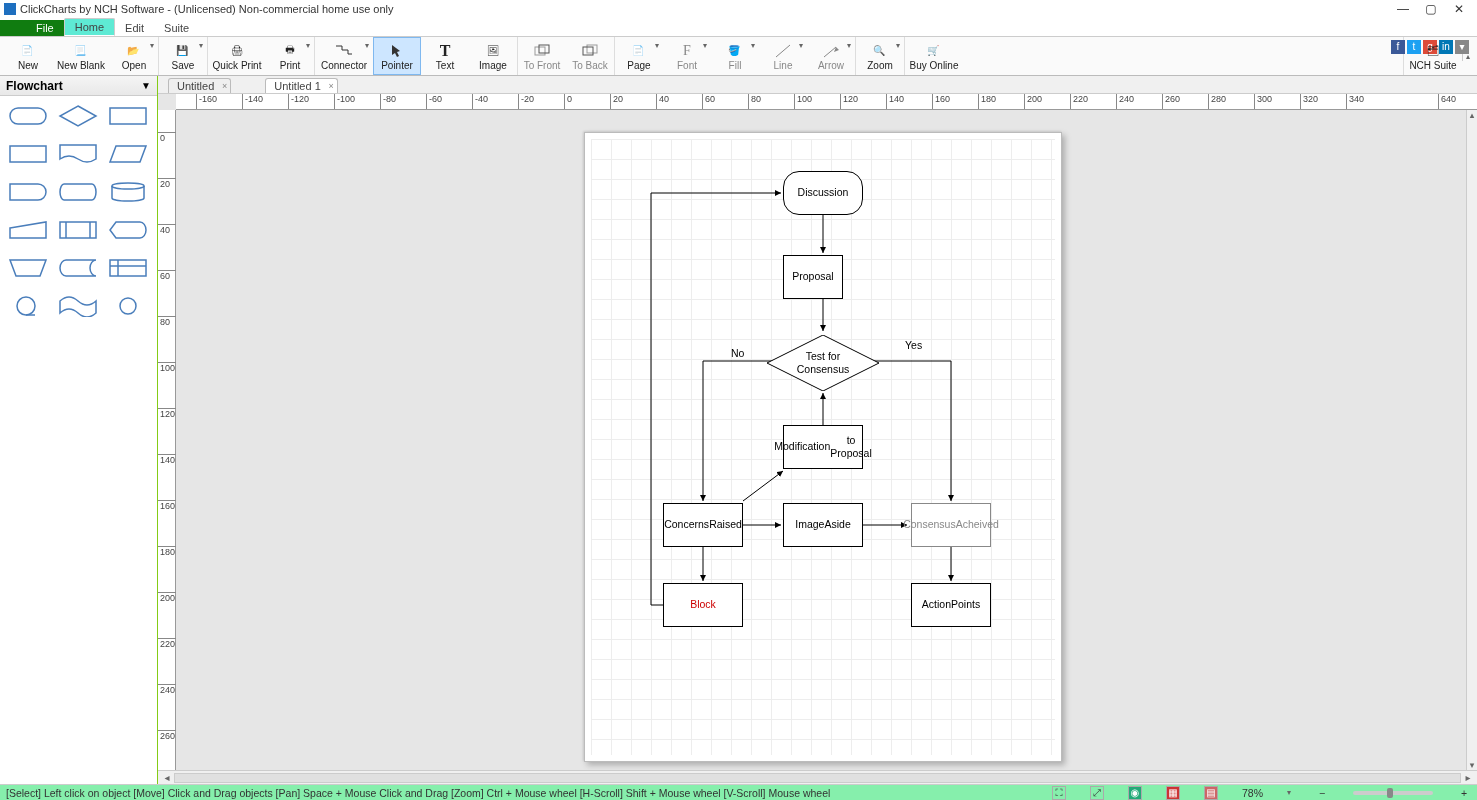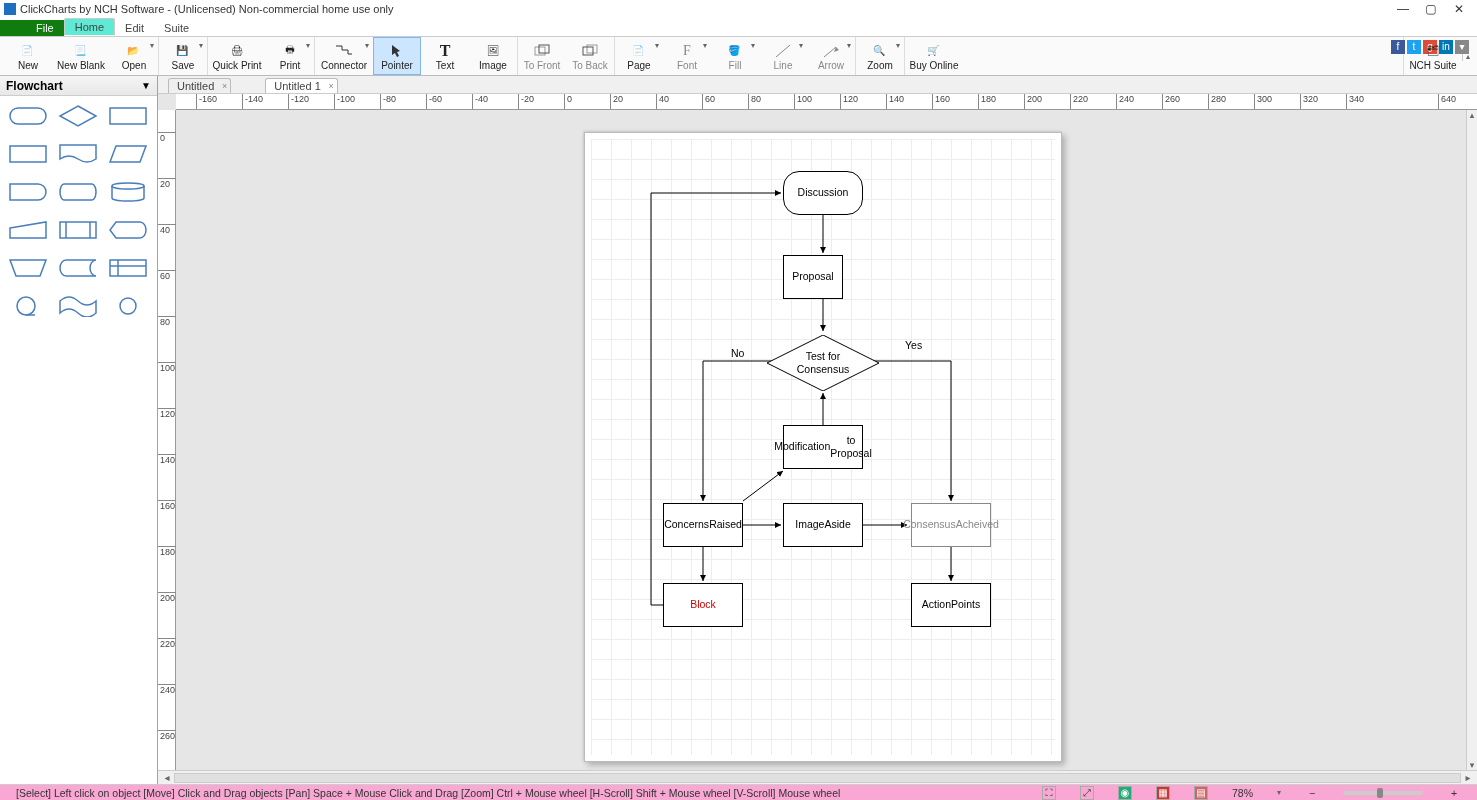--- a/index.html
+++ b/index.html
@@ -72,21 +72,21 @@
 .rounded { border-radius: 16px; }
 .diamond { background:none; border:none; }
 .diamond svg { position:absolute; inset:0; }
 .diamond .dt { position:relative; z-index:1; }
 
 .scrollH { height:14px; background:#f0f0f0; border-top:1px solid #ccc; display:flex; align-items:center; padding:0 2px; font-size:10px; color:#666; }
 .scrollH .arrow { width:14px; text-align:center; }
 .scrollH .track { flex:1; height:10px; background:#e0e0e0; border:1px solid #ccc; }
 
 
-.status { height:16px; background:#f9a8d4; border-top:1px solid #ccc; font-size:10.5px; color:#333; display:flex; align-items:center; padding:0 16px; gap:24px; }
+.status { height:16px; background:#86efac; border-top:1px solid #ccc; font-size:10.5px; color:#333; display:flex; align-items:center; padding:0 6px; gap:24px; }
 .status .spacer { flex:1; }
 .status .sq { width:14px; height:14px; border:1px solid #aaa; display:inline-flex; align-items:center; justify-content:center; font-size:10px; }
 .zoomslider { width:80px; height:4px; background:#ccc; border-radius:2px; position:relative; }
 .zoomslider .knob { position:absolute; left:34px; top:-3px; width:6px; height:10px; background:#888; border-radius:2px; }
 
 </style>
 </head>
 <body>
 
 <div class="titlebar">

